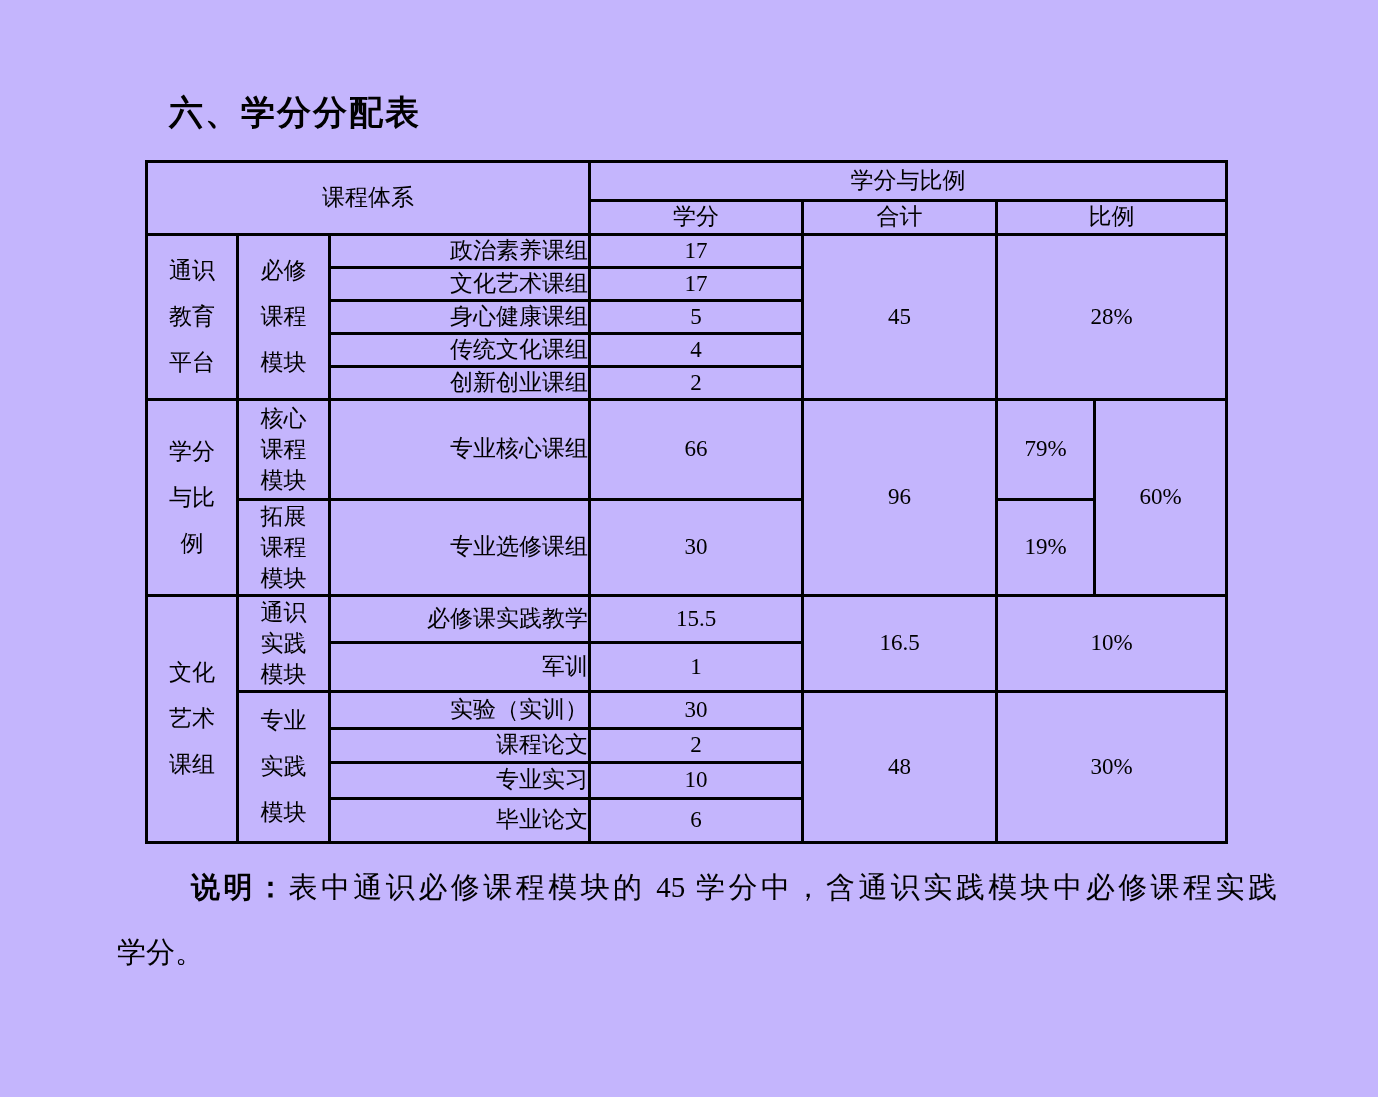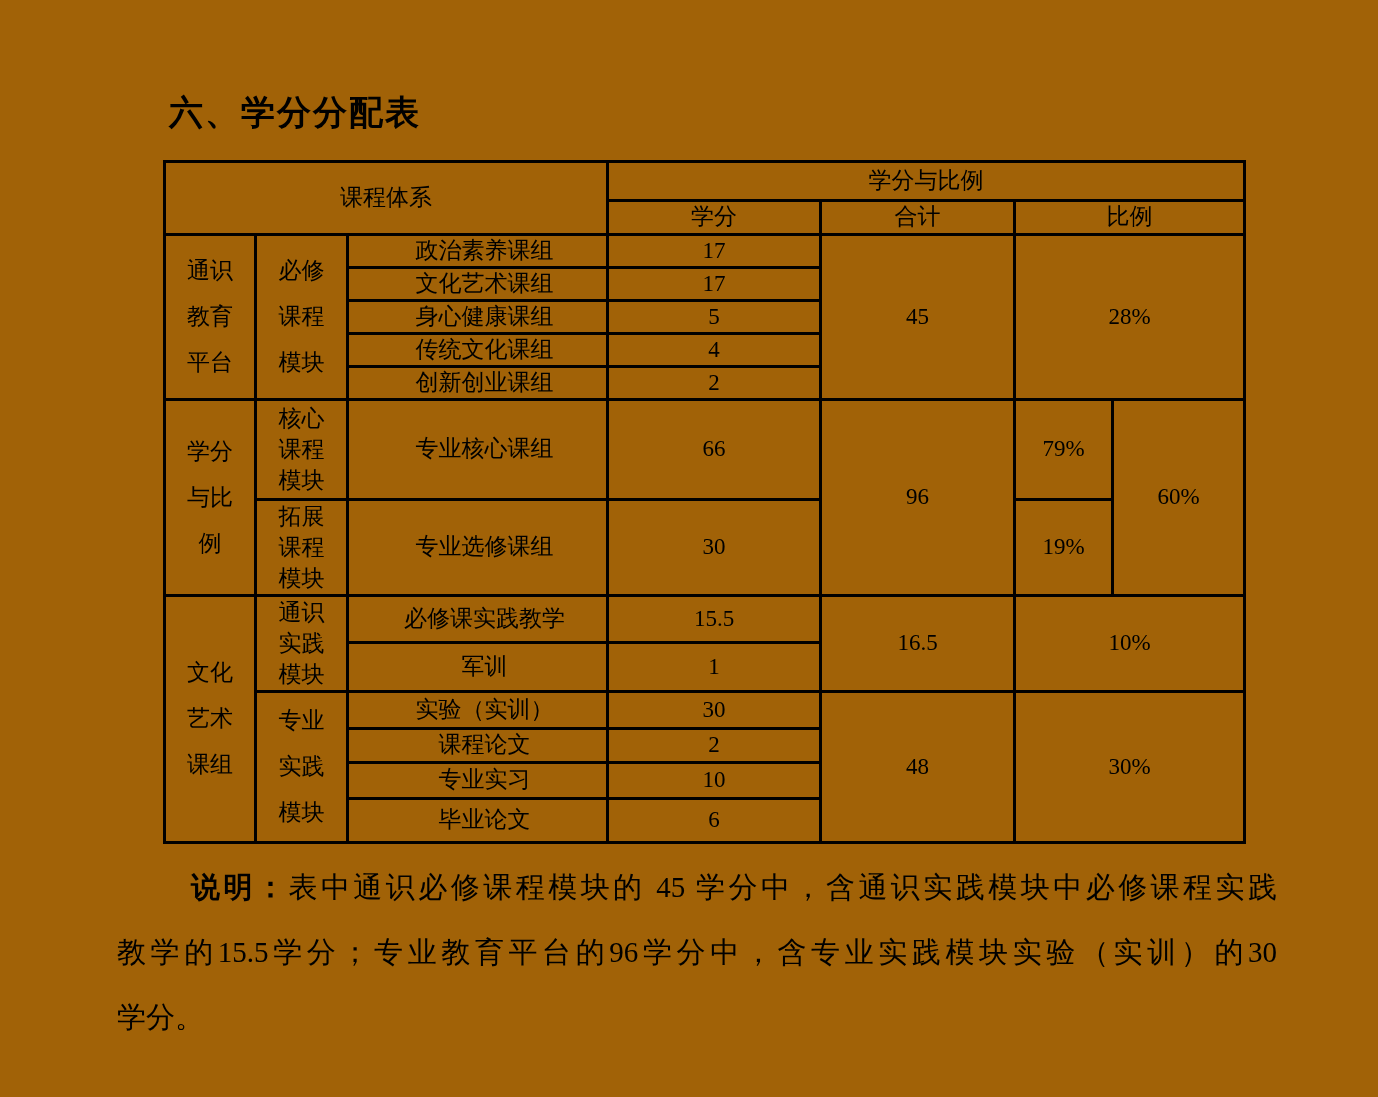--- a/index.html
+++ b/index.html
@@ -1,46 +1,46 @@
 <!DOCTYPE html>
 <html><head>
 <meta charset="utf-8">
 <style>
   html,body { margin:0; padding:0; background:#ffffff; }
   .page {
-    position:relative; width:1378px; height:1097px; background:#a16207;
+    position:relative; width:1378px; height:1097px; background:#c4b5fd;
     font-family:"Liberation Serif", serif; color:#000; overflow:hidden;
   }
   .title {
     position:absolute; left:169px; top:90px; margin:0;
     font-family:"Liberation Sans", sans-serif;
     font-size:34px; font-weight:bold; letter-spacing:2px;
   }
   table.credit-table {
-    position:absolute; left:163px; top:160px; width:1080px;
+    position:absolute; left:145px; top:160px; width:1080px;
     border-collapse:collapse; table-layout:fixed;
     border:3px solid #000;
   }
   .credit-table td {
     border:3px solid #000; padding:0; margin:0;
     text-align:center; vertical-align:middle;
     font-size:23px; line-height:1.25; overflow:hidden;
   }
   
   .bR2 { border-right-width:2px; }
   .bR4 { border-right-width:4px; }
   .bb4 { border-bottom-width:4px; }
   .bt4 { border-top-width:4px; }
   
   tr.rh39{height:39px} tr.rh34{height:34px} tr.rh33{height:33px}
   tr.rh100{height:100px} tr.rh92{height:92px} tr.rh47{height:47px}
   tr.rh48{height:48px} tr.rh37{height:37px} tr.rh36{height:36px}
   tr.rh44{height:44px}
   
-  td.name { text-align:center; padding-left:14px; }
+  td.name { text-align:right; padding-left:14px; }
   .vtxt { width:48px; margin:0 auto; word-break:break-all; text-align:center;font-family:Liberation Serif, serif; }
   td.lh-lg .vtxt { line-height:46px; }
   td.lh-sm .vtxt { line-height:31px; }
   
   .note {
     position:absolute; left:99px; top:846px; width:1196px;
     font-size:29px;
   }
   .note p { margin:18px; line-height:47px; }
   .note .jl { text-align:justify; text-align-last:justify; }
@@ -162,17 +162,16 @@
       </tr>
       <tr class="rh44">
         <td class="name bR4">毕业论文</td>
         <td class="bR4">6</td>
       </tr>
     </tbody>
   </table>
 
   <div class="note">
     <p class="jl indent"><span class="note-label">说明：</span><span>表中通识必修课程模块的 45 学分中，含通识实践模块中必修课程实践</span></p>
-    <p class="jl">教学的15.5学分；专业教育平台的96学分中，含专业实践模块实验（实训）的30</p>
     <p>学分。</p>
   </div>
 
 </div>
 
 </body></html>

